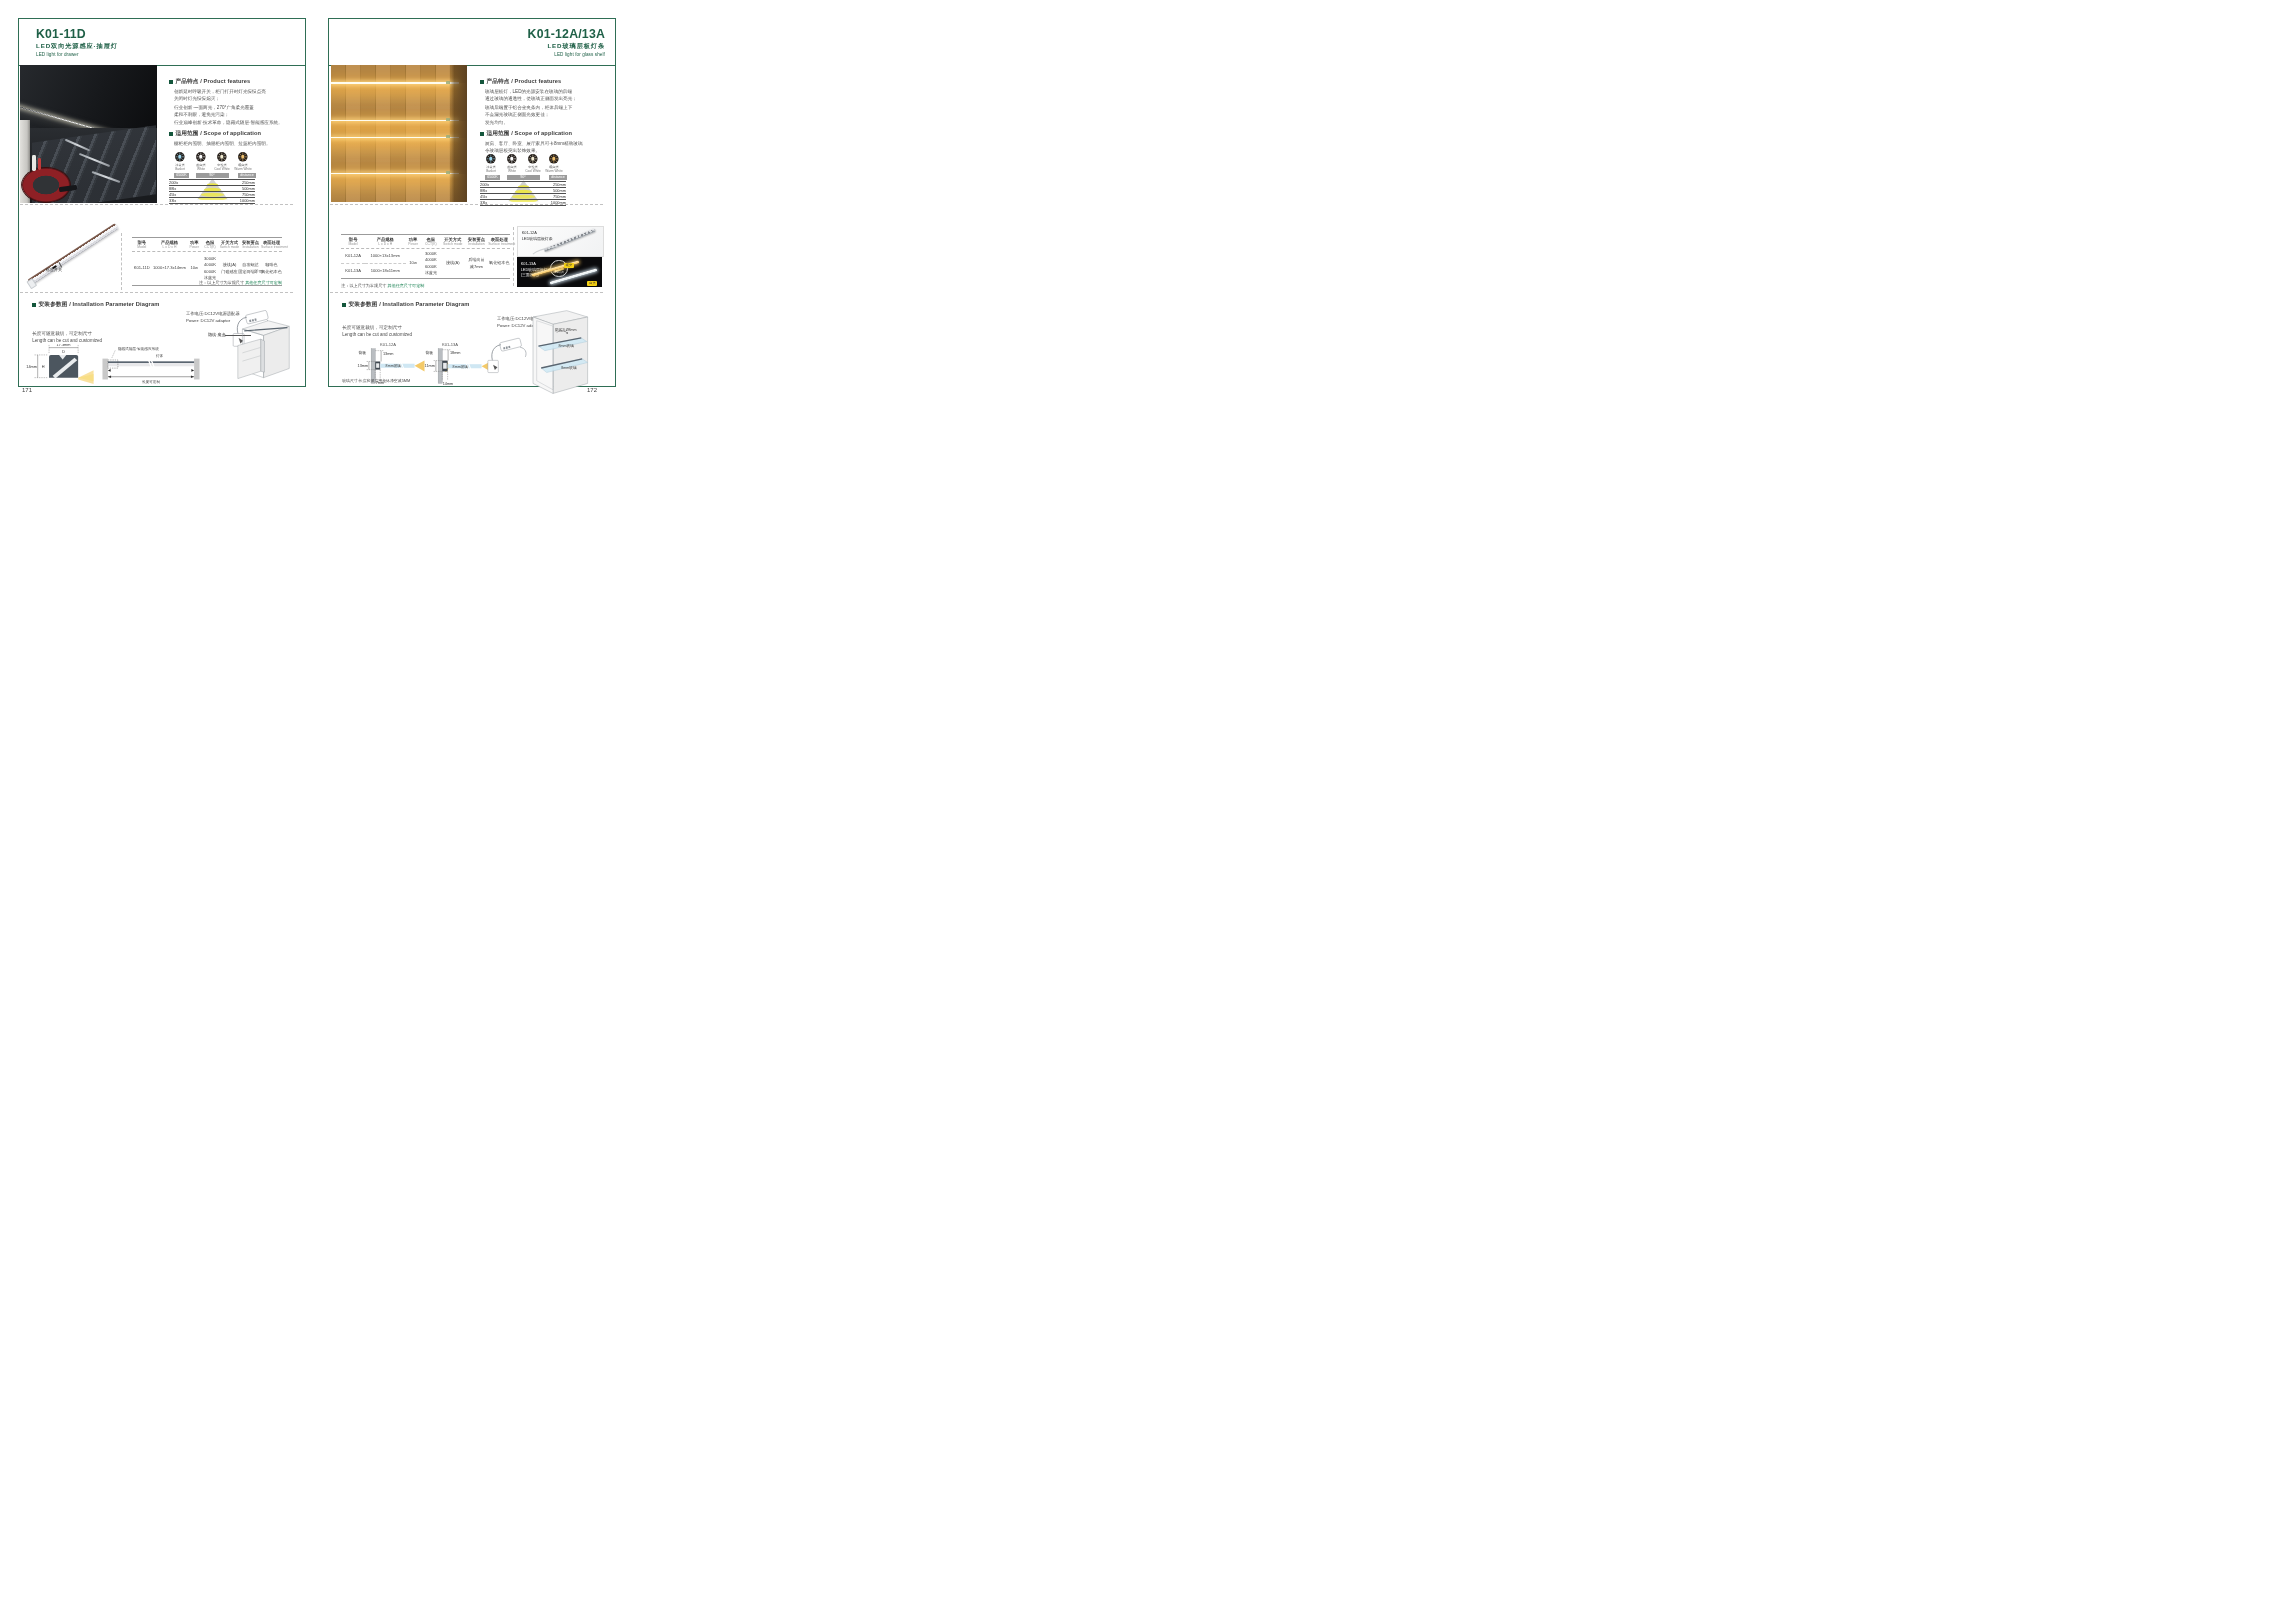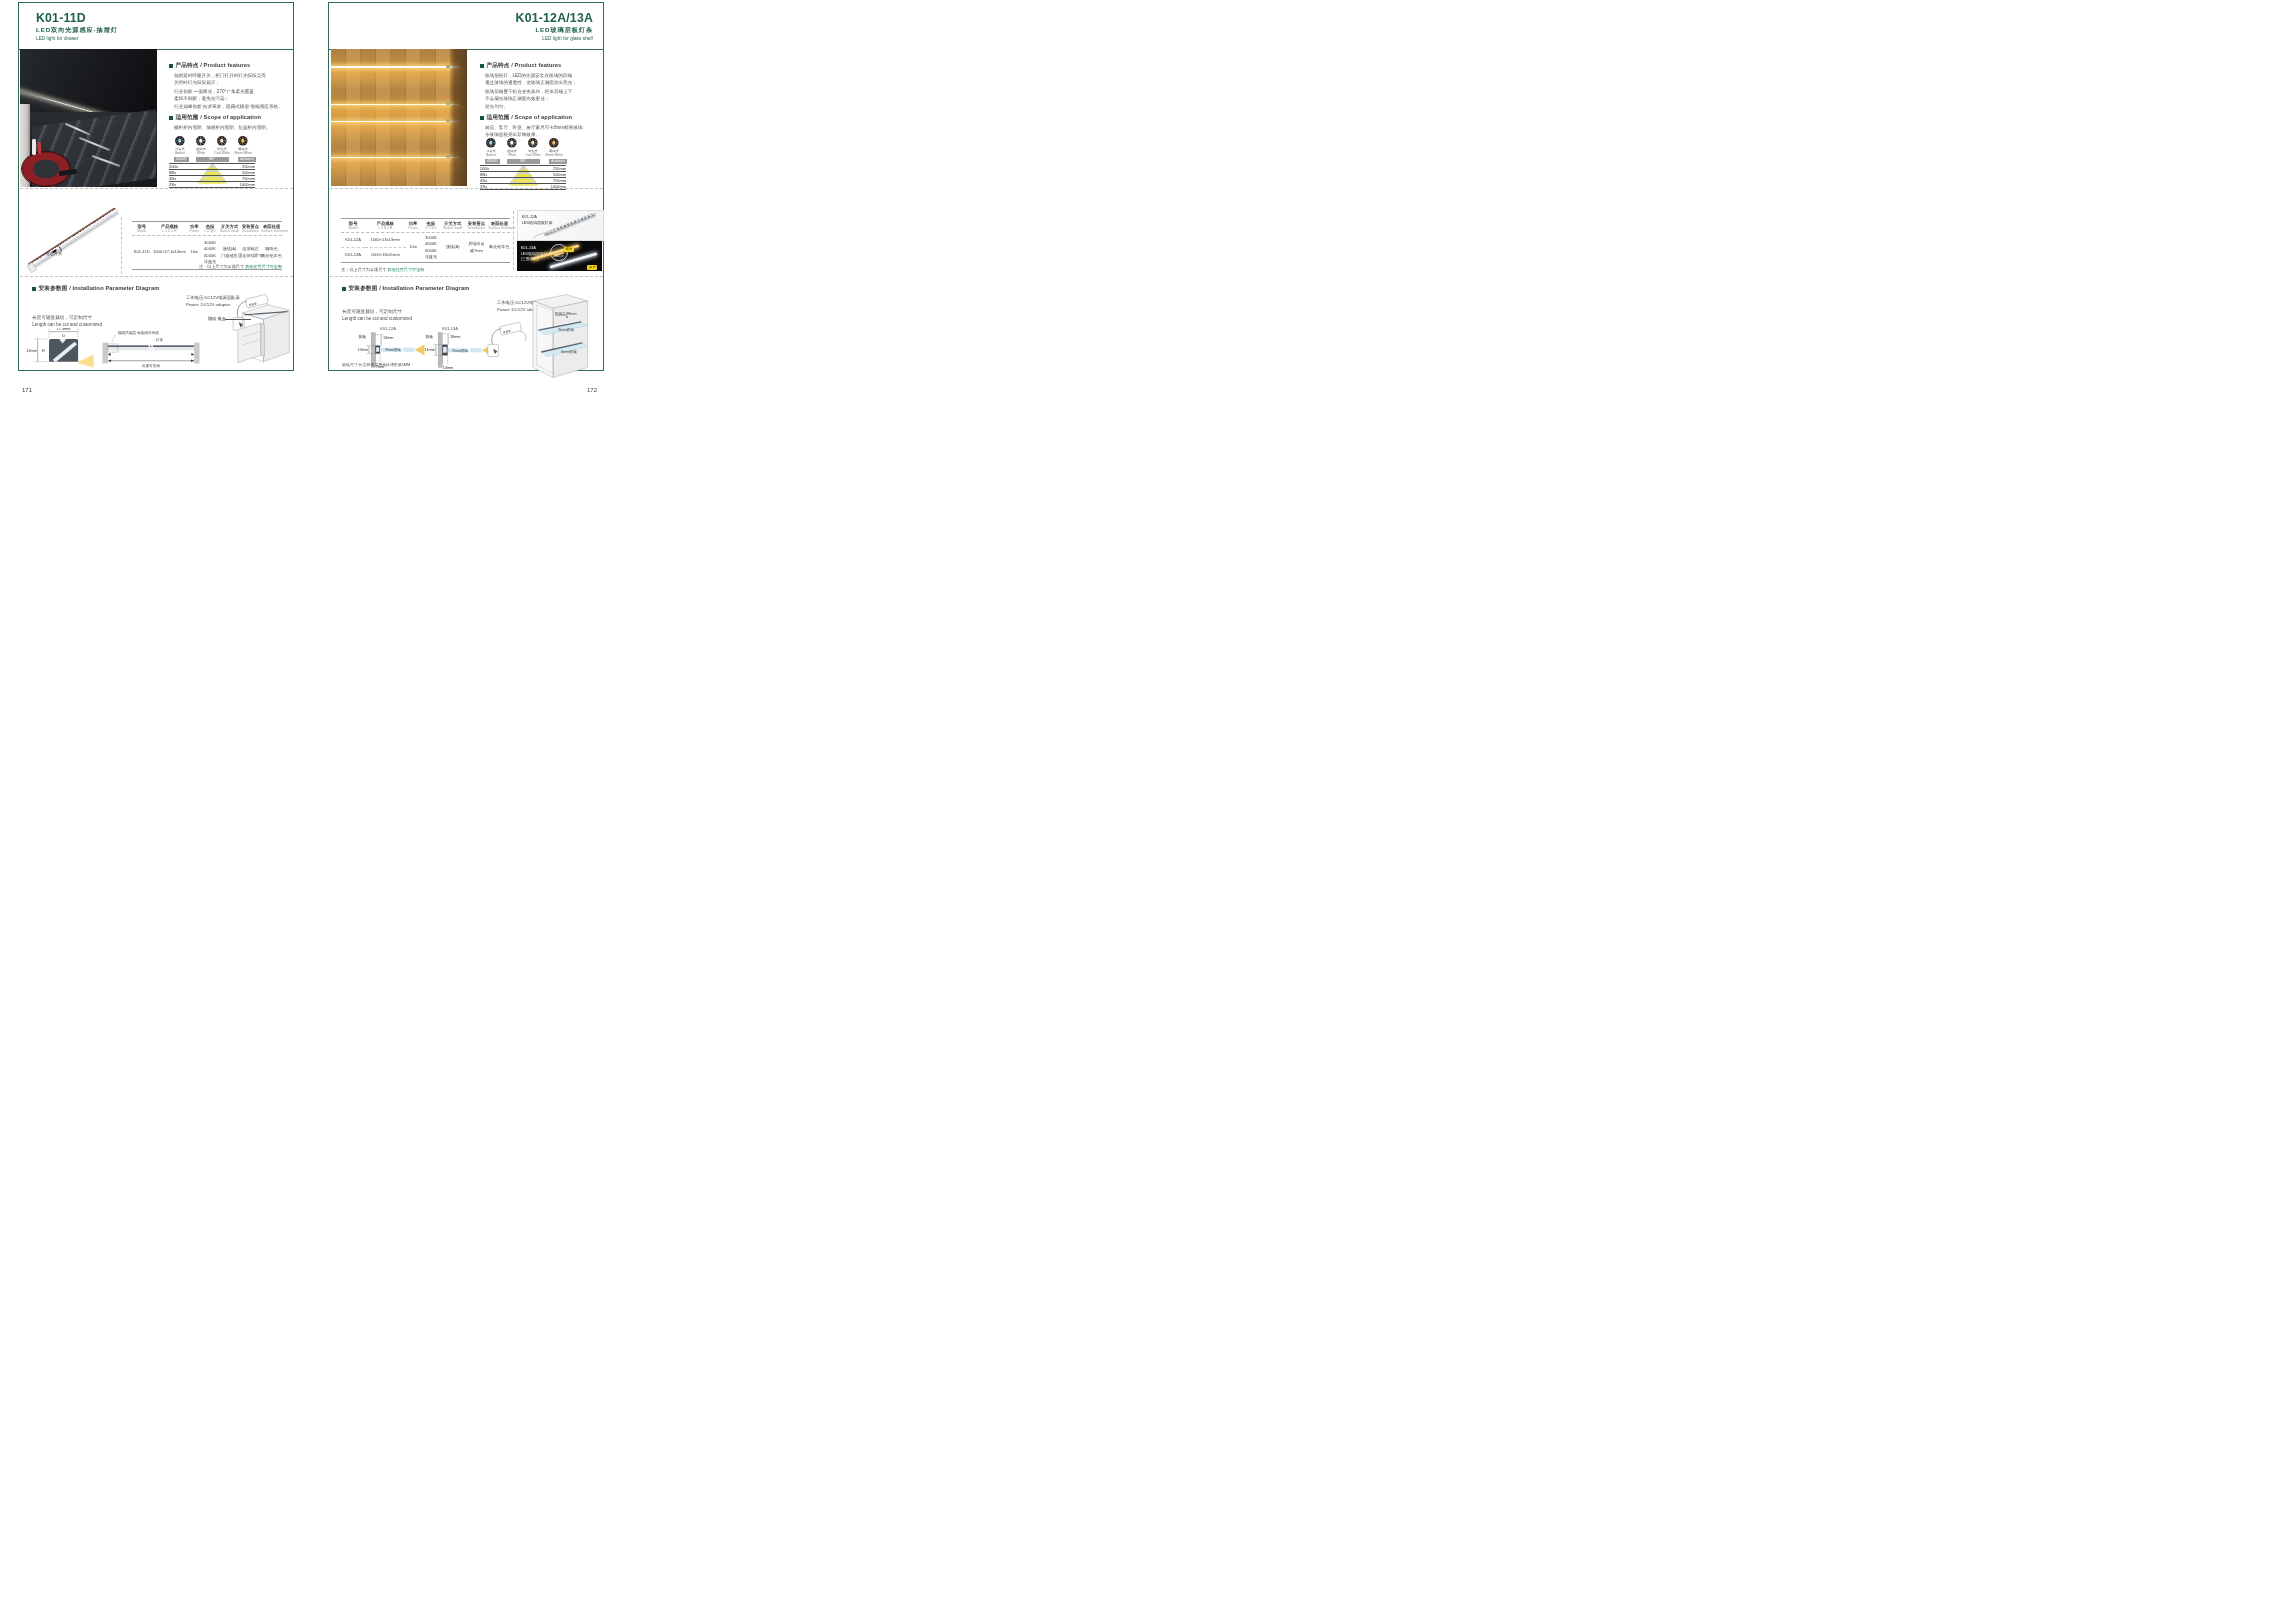--- a/index.html
+++ b/index.html
@@ -1,18 +1,18 @@
 <!DOCTYPE html>
 <html style="font-size:7.3px"><head>
 <meta charset="utf-8">
 <style>
   html,body{margin:0;padding:0;background:#ffffff;}
   body{font-family:"Liberation Sans","DejaVu Sans",sans-serif;color:#444;}
   .canvas{position:relative;width:620px;height:405px;background:#fff;overflow:hidden;}
-  .page{position:absolute;top:2px;width:274px;height:367px;border:0.5px solid #2f6e55;background:#fff;}
+  .page{position:absolute;top:18px;width:274px;height:367px;border:0.5px solid #2f6e55;background:#fff;padding-left:12px;}
   .page-left{left:18px;}
   .page-right{left:328px;}
   .abs{position:absolute;}
   
   .title{font-size:12.3px;font-weight:800;color:#1f6047;letter-spacing:0.2px;line-height:1;}
   .subtitle{font-size:6.2px;font-weight:800;color:#1f6047;letter-spacing:0.9px;margin-top:1.8px;}
   .subtitle-en{font-size:4.6px;color:#1f6047;margin-top:1.4px;letter-spacing:0.1px;}
   .hdr-right{text-align:right;}
   .hrule{position:absolute;left:0;top:46px;width:100%;height:0;border-top:0.5px solid #2f6e55;}
   

